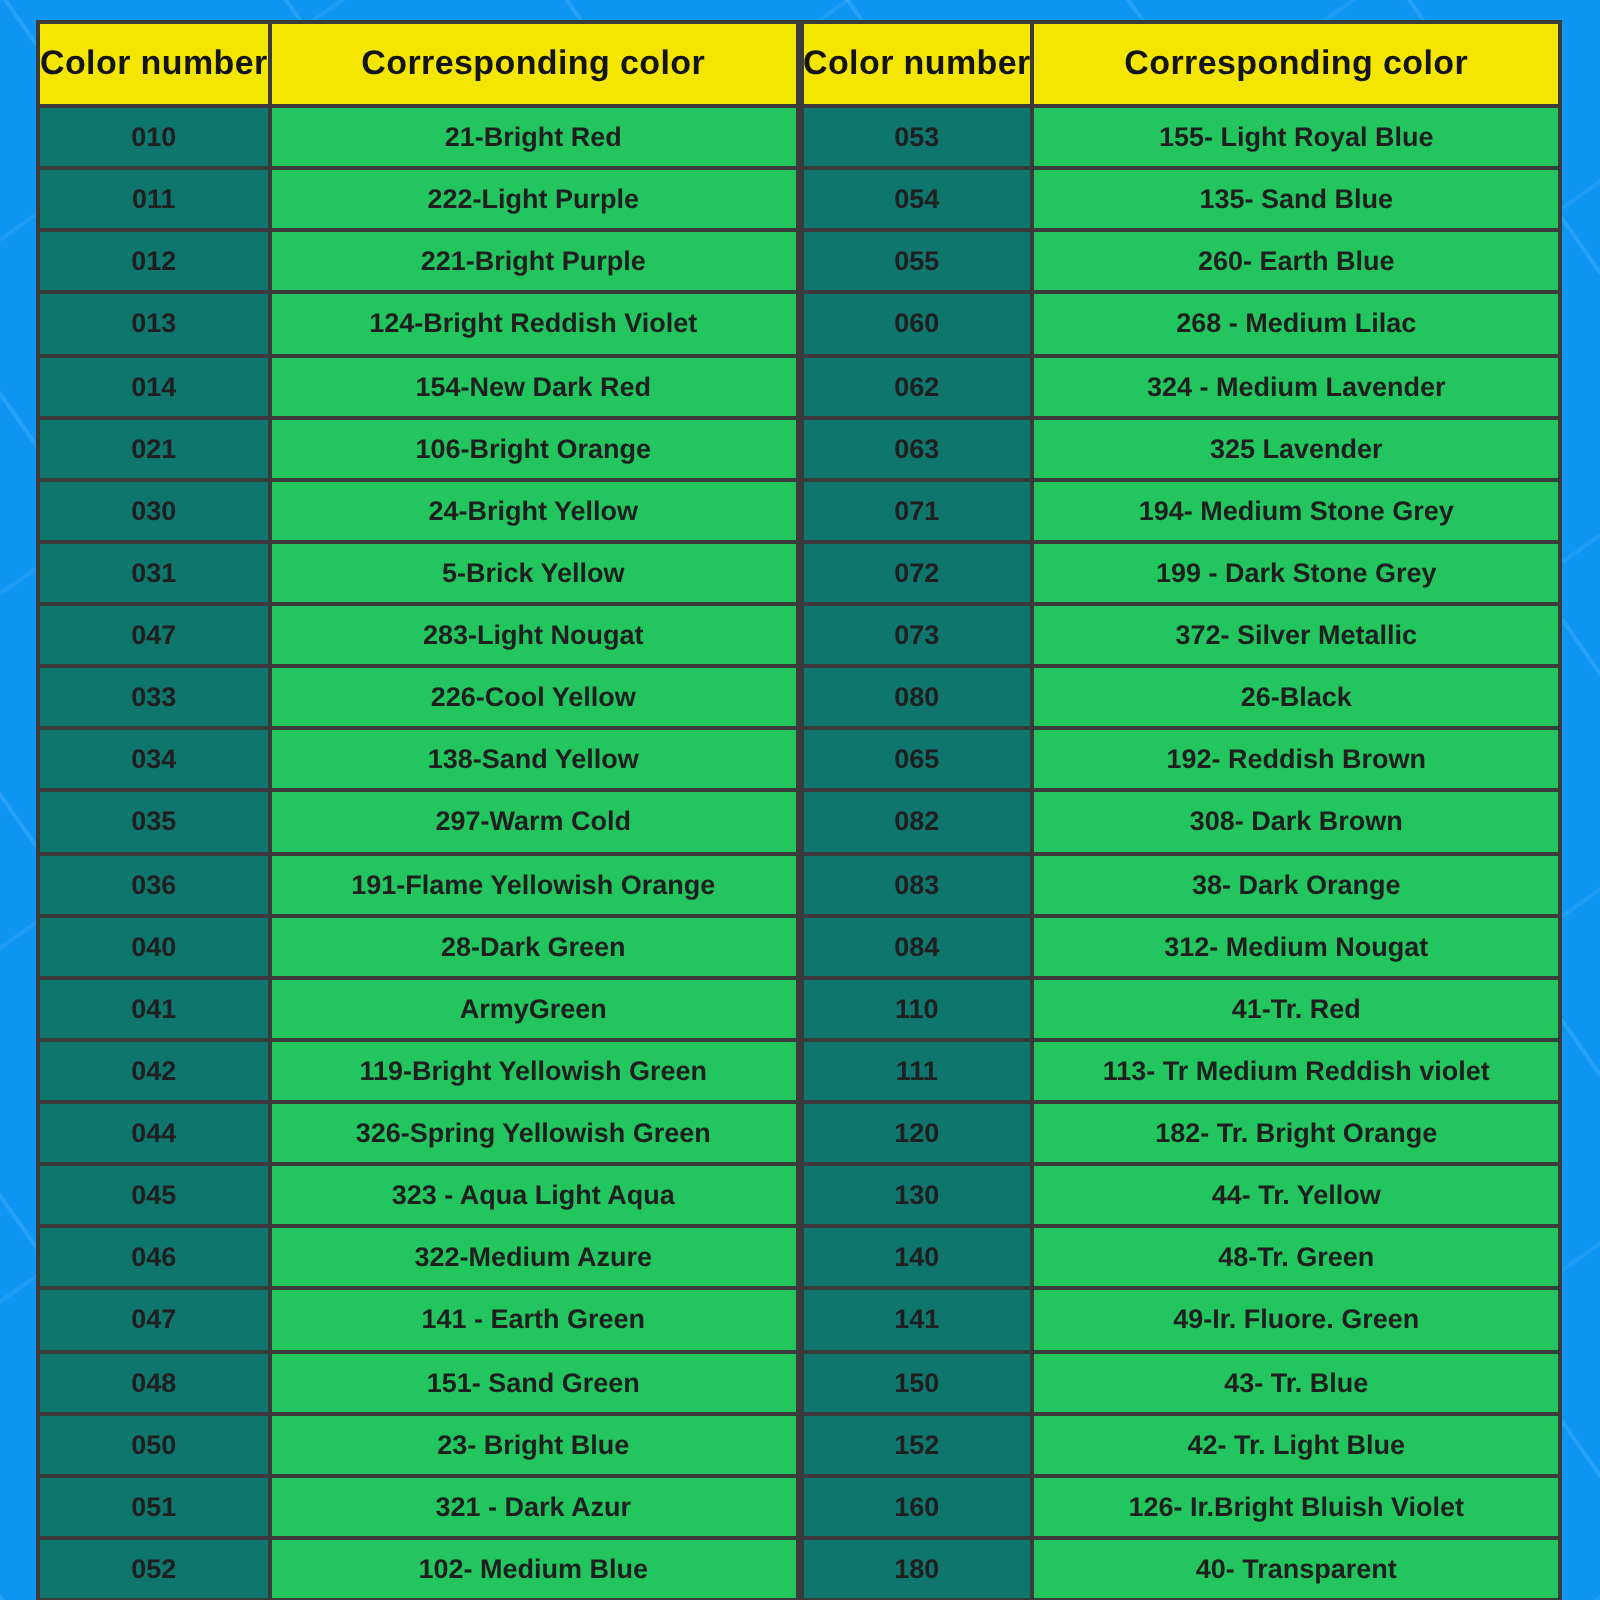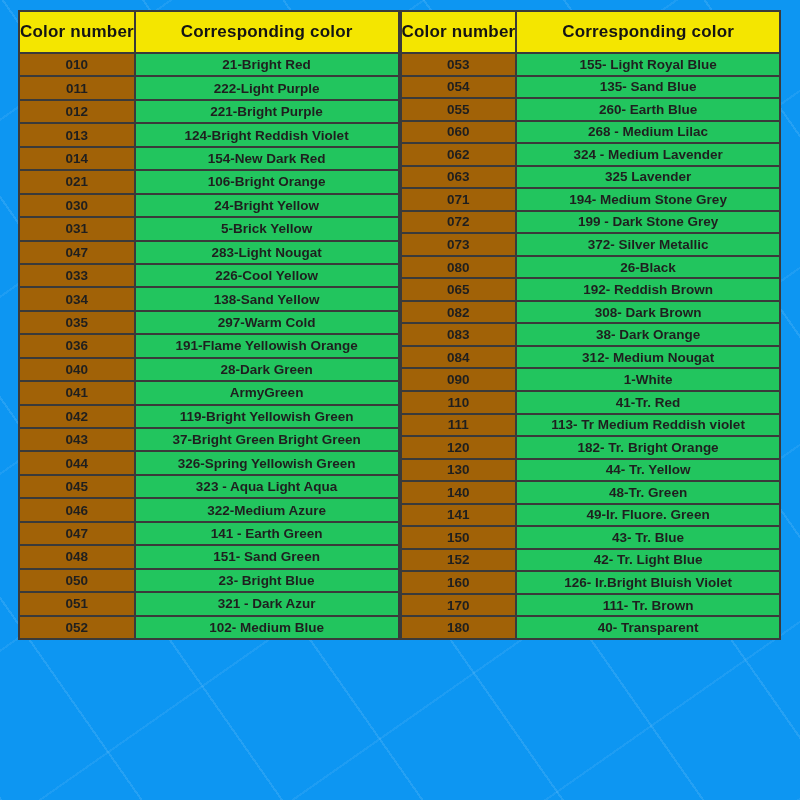--- a/index.html
+++ b/index.html
@@ -7,21 +7,21 @@
     width: 800px; height: 800px;
     position: relative; overflow: hidden;
     background-color: #0D96F2;
     background-image:
       repeating-linear-gradient(55deg, rgba(255,255,255,0.10) 0px, rgba(255,255,255,0.10) 2px, transparent 2px, transparent 115px),
       repeating-linear-gradient(-35deg, rgba(255,255,255,0.07) 0px, rgba(255,255,255,0.07) 2px, transparent 2px, transparent 145px);
     font-family: "Liberation Sans", "DejaVu Sans", sans-serif;
   }
   .tables {
     position: absolute; left: 18px; top: 10px;
-    width: 763px; height: 630px;
+    width: 763px; height: 791px;
     display: flex;
   }
   table.half {
     border-collapse: collapse;
     width: 50%; height: 100%;
     table-layout: fixed;
   }
   col.c-num   { width: 30.5%; }
   col.c-color { width: 69.5%; }
   th, td {
@@ -38,21 +38,21 @@
     font-size: 17px;
     font-weight: 700;
     color: #141414;
     letter-spacing: 0.2px;
   }
   td {
     font-size: 13.5px;
     font-weight: 600;
     color: #1F1F1F;
   }
-  td.num  { background: #a16207; }
+  td.num  { background: #0f766e; }
   td.colr { background: #22c55e; }
 </style>
 </head>
 <body>
 
 <div class="tables">
 
   <table class="half">
     <colgroup>
         <col class="c-num">
@@ -123,24 +123,20 @@
   </tr>
         <tr>
     <td class="num">041</td>
     <td class="colr">ArmyGreen</td>
   </tr>
         <tr>
     <td class="num">042</td>
     <td class="colr">119-Bright Yellowish Green</td>
   </tr>
         <tr>
-    <td class="num">043</td>
-    <td class="colr">37-Bright Green Bright Green</td>
-  </tr>
-        <tr>
     <td class="num">044</td>
     <td class="colr">326-Spring Yellowish Green</td>
   </tr>
         <tr>
     <td class="num">045</td>
     <td class="colr">323 - Aqua Light Aqua</td>
   </tr>
         <tr>
     <td class="num">046</td>
     <td class="colr">322-Medium Azure</td>
@@ -230,24 +226,20 @@
   </tr>
         <tr>
     <td class="num">083</td>
     <td class="colr">38- Dark Orange</td>
   </tr>
         <tr>
     <td class="num">084</td>
     <td class="colr">312- Medium Nougat</td>
   </tr>
         <tr>
-    <td class="num">090</td>
-    <td class="colr">1-White</td>
-  </tr>
-        <tr>
     <td class="num">110</td>
     <td class="colr">41-Tr. Red</td>
   </tr>
         <tr>
     <td class="num">111</td>
     <td class="colr">113- Tr Medium Reddish violet</td>
   </tr>
         <tr>
     <td class="num">120</td>
     <td class="colr">182- Tr. Bright Orange</td>
@@ -270,23 +262,19 @@
   </tr>
         <tr>
     <td class="num">152</td>
     <td class="colr">42- Tr. Light Blue</td>
   </tr>
         <tr>
     <td class="num">160</td>
     <td class="colr">126- Ir.Bright Bluish Violet</td>
   </tr>
         <tr>
-    <td class="num">170</td>
-    <td class="colr">111- Tr. Brown</td>
-  </tr>
-        <tr>
     <td class="num">180</td>
     <td class="colr">40- Transparent</td>
   </tr>
       </tbody>
   </table>
 
 </div>
 
 </body></html>

